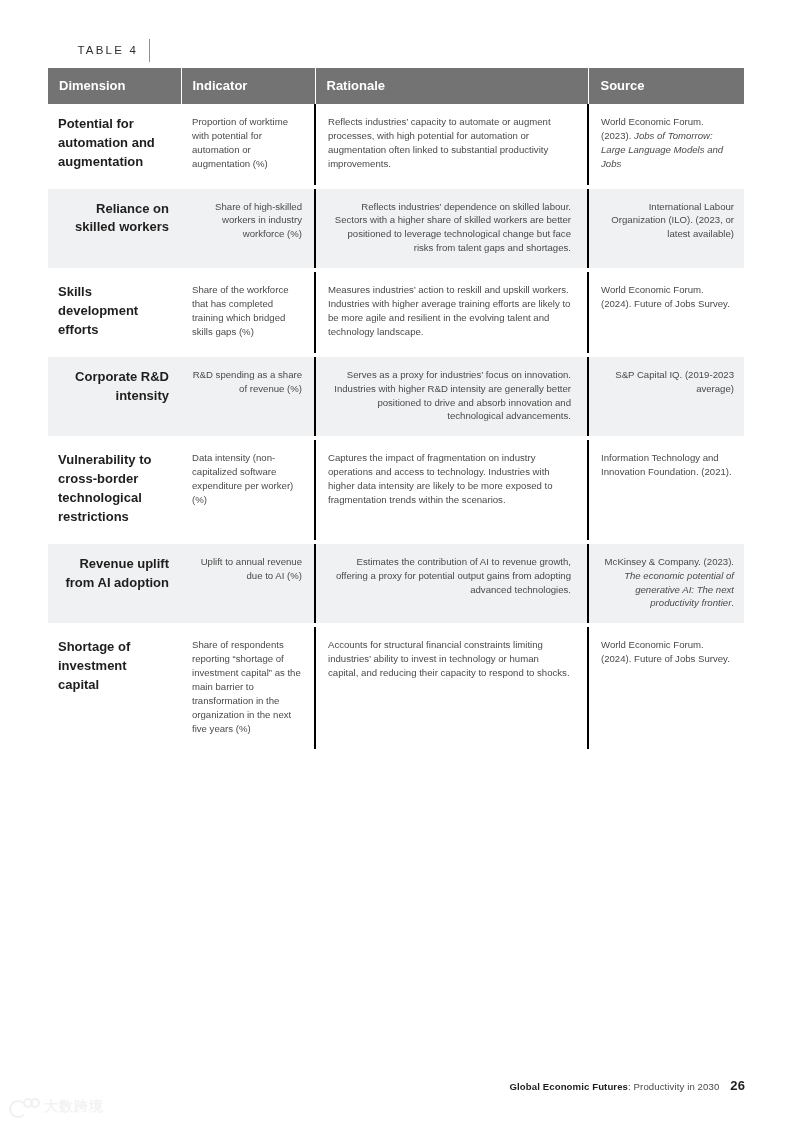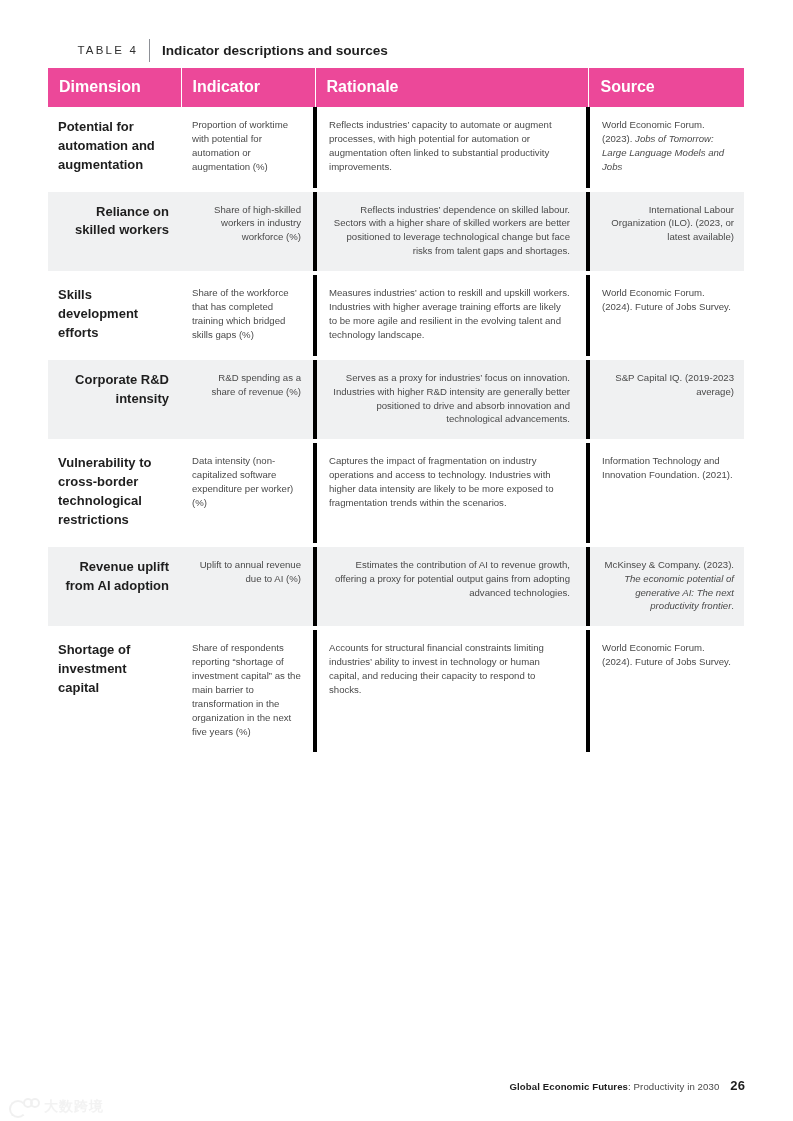--- a/index.html
+++ b/index.html
@@ -64,38 +64,38 @@
     width: 696px;
     border-collapse: collapse;
     table-layout: fixed;
   }
   .table col.c-dim  { width: 133px; }
   .table col.c-ind  { width: 134px; }
   .table col.c-rat  { width: 273px; }
   .table col.c-src  { width: 156px; }
 
   thead th {
-    background: #ec4899;
+    background: #737373;
     color: #ffffff;
-    font-size: 16px;
+    font-size: 13px;
     font-weight: 700;
     text-align: left;
     padding: 10px 10px 11px 11px;
     vertical-align: middle;
     border-right: 1px solid #ffffff;
     height: 15px;
   }
   thead th:last-child { border-right: none; padding-left: 12px; }
 
   tbody td {
     vertical-align: top;
     font-size: 9.6px;
     line-height: 1.45;
     padding: 11px 12px 13px 11px;
-    border-right: 4px solid #000000;
+    border-right: 2px solid #000000;
     border-bottom: 4px solid #ffffff;
     color: #4a4a4a;
   }
   tbody td:first-child {
     border-left: none;
   }
   tbody td:last-child { border-right: none; }
 
   tbody tr.shaded td { background: #f0f1f2; text-align: right; }
   tbody tr.plain  td { background: #ffffff; }
@@ -179,21 +179,20 @@
   }
 </style>
 </head>
 <body>
 
 <div class="page">
 
   <div class="caption-row">
     <div class="caption-label">TABLE 4</div>
     <div class="caption-divider"></div>
-    <div class="caption-title">Indicator descriptions and sources</div>
   </div>
 
   <table class="table">
     <colgroup>
       <col class="c-dim">
         <col class="c-ind">
         <col class="c-rat">
         <col class="c-src">
     </colgroup>
     <thead>

